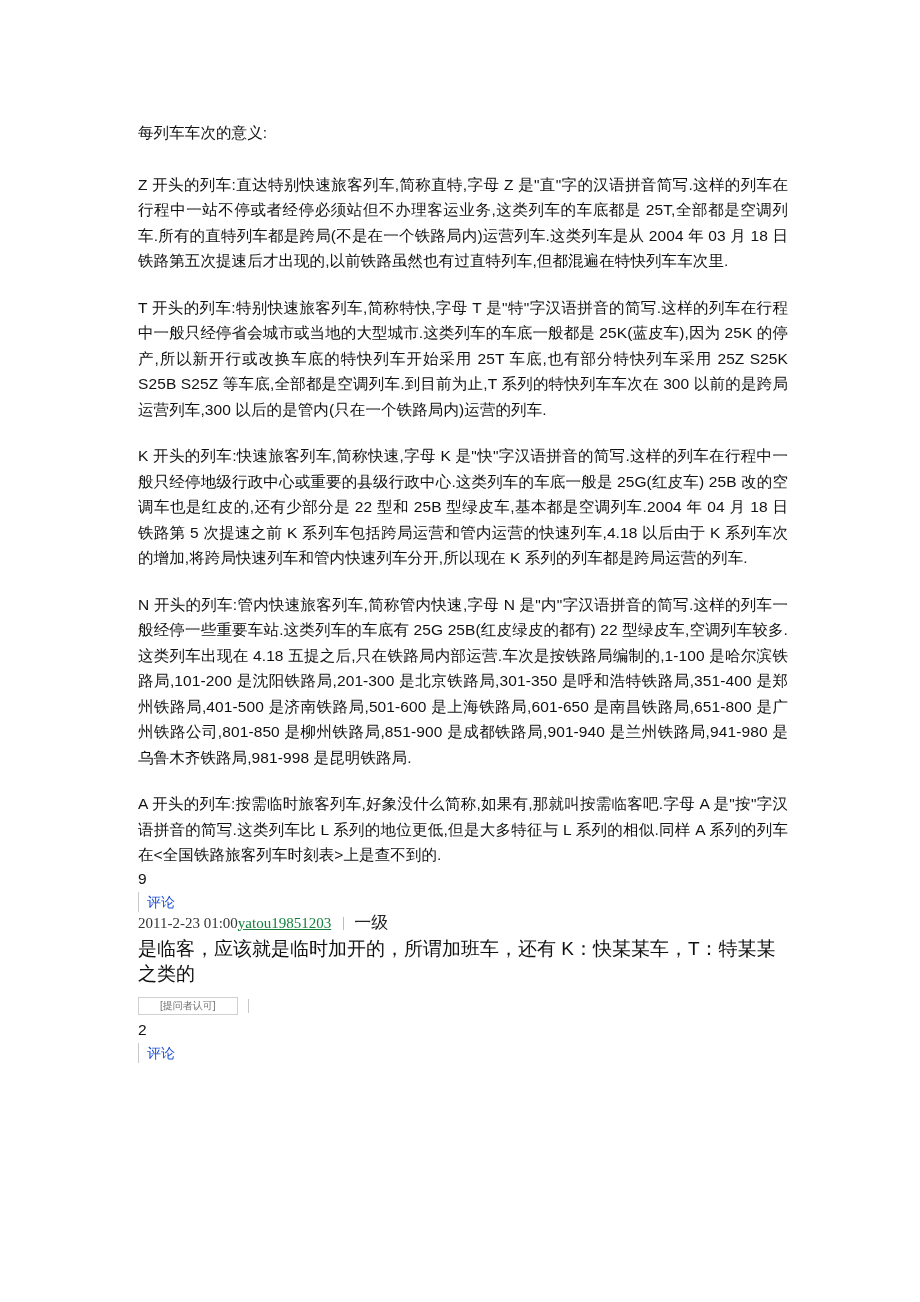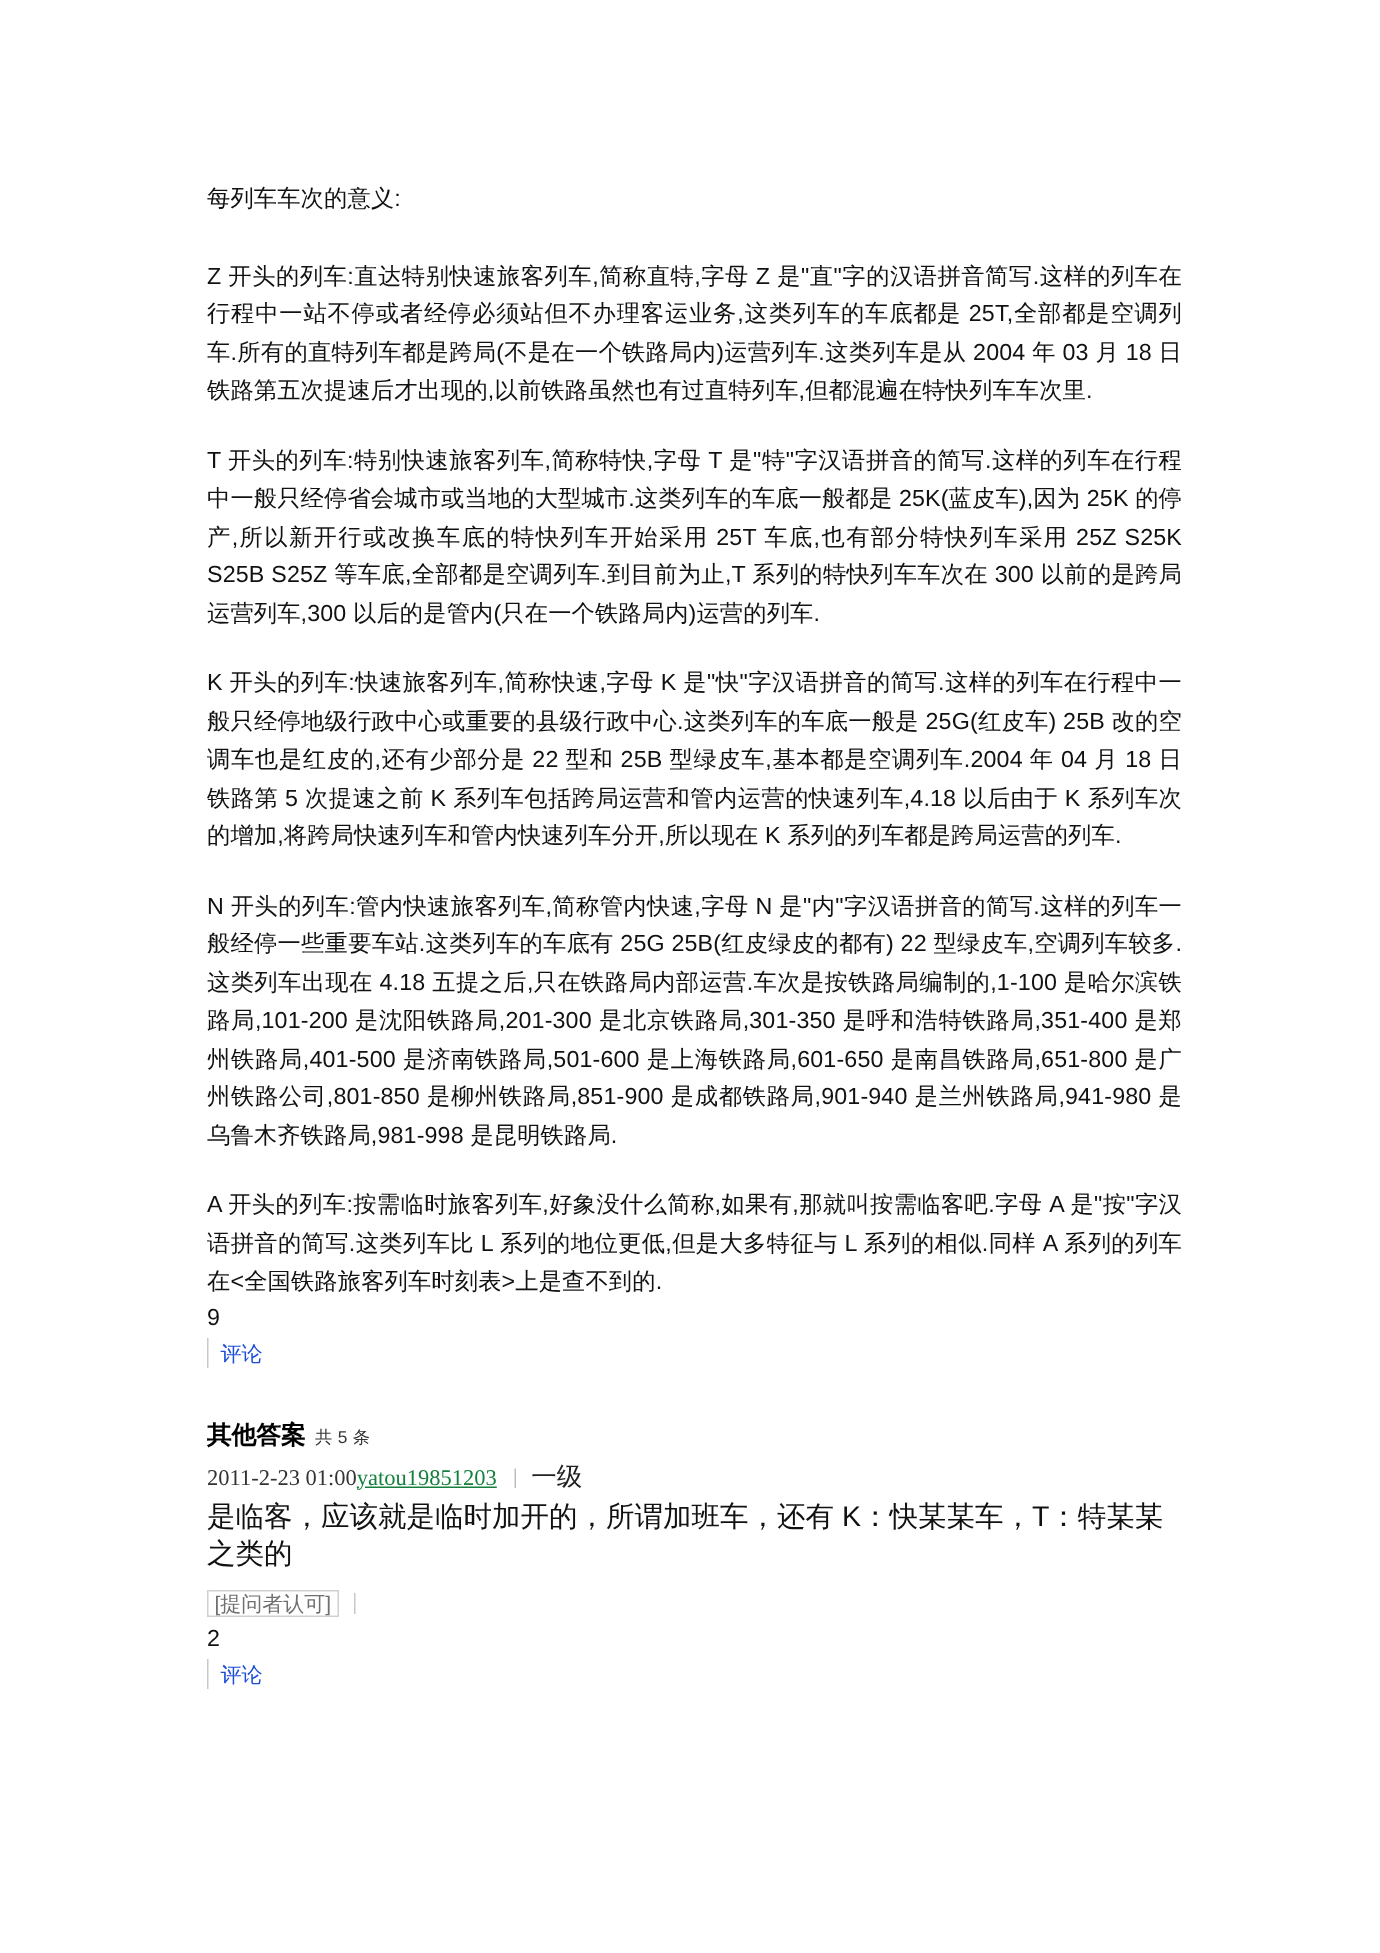--- a/index.html
+++ b/index.html
@@ -102,23 +102,23 @@
   }
   .badge-row {
     margin-top: 10px;
     margin-bottom: 4px;
     height: 18px;
   }
   .badge {
     display: inline-block;
     border: 1px solid #d0d0d0;
     color: #6f6f6f;
-    font-size: 14px;
+    font-size: 10px;
     line-height: 14px;
-    padding: 1px 4px;
+    padding: 1px 21px;
     vertical-align: middle;
   }
   .badge-sep {
     display: inline-block;
     border-left: 1px solid #c8c8c8;
     height: 14px;
     margin-left: 10px;
     vertical-align: middle;
   }
   .vote-num {
@@ -141,23 +141,20 @@
     <p class="para">K 开头的列车:快速旅客列车,简称快速,字母 K 是"快"字汉语拼音的简写.这样的列车在行程中一般只经停地级行政中心或重要的县级行政中心.这类列车的车底一般是 25G(红皮车) 25B 改的空调车也是红皮的,还有少部分是 22 型和 25B 型绿皮车,基本都是空调列车.2004 年 04 月 18 日铁路第 5 次提速之前 K 系列车包括跨局运营和管内运营的快速列车,4.18 以后由于 K 系列车次的增加,将跨局快速列车和管内快速列车分开,所以现在 K 系列的列车都是跨局运营的列车.</p>
     <p class="para">N 开头的列车:管内快速旅客列车,简称管内快速,字母 N 是"内"字汉语拼音的简写.这样的列车一般经停一些重要车站.这类列车的车底有 25G 25B(红皮绿皮的都有) 22 型绿皮车,空调列车较多.这类列车出现在 4.18 五提之后,只在铁路局内部运营.车次是按铁路局编制的,1-100 是哈尔滨铁路局,101-200 是沈阳铁路局,201-300 是北京铁路局,301-350 是呼和浩特铁路局,351-400 是郑州铁路局,401-500 是济南铁路局,501-600 是上海铁路局,601-650 是南昌铁路局,651-800 是广州铁路公司,801-850 是柳州铁路局,851-900 是成都铁路局,901-940 是兰州铁路局,941-980 是乌鲁木齐铁路局,981-998 是昆明铁路局.</p>
     <p class="para" style="margin-bottom:0;">A 开头的列车:按需临时旅客列车,好象没什么简称,如果有,那就叫按需临客吧.字母 A 是"按"字汉语拼音的简写.这类列车比 L 系列的地位更低,但是大多特征与 L 系列的相似.同样 A 系列的列车在&lt;全国铁路旅客列车时刻表&gt;上是查不到的.</p>
 
     <p class="answer-count">9</p>
 
     <div class="comment-row">
       <a class="comment-link" href="#">评论</a>
     </div>
 
-    <div class="section-head">
-      <span>其他答案</span><span class="count">共 5 条</span>
-    </div>
 
     <div>
       <div class="ans-meta">
         <span>2011-2-23  01:00</span><a class="user" href="#">yatou19851203</a><span class="divider"></span><span class="level">一级</span>
       </div>
 
       <p class="ans-body">是临客，应该就是临时加开的，所谓加班车，还有 K：快某某车，T：特某某之类的</p>
 
       <div class="badge-row">
         <span class="badge">[提问者认可]</span><span class="badge-sep"></span>

